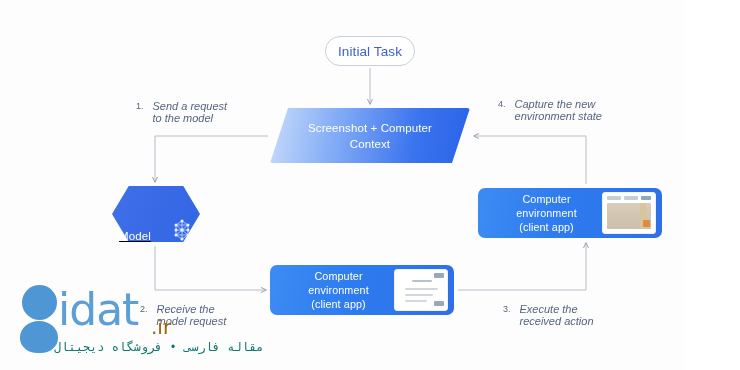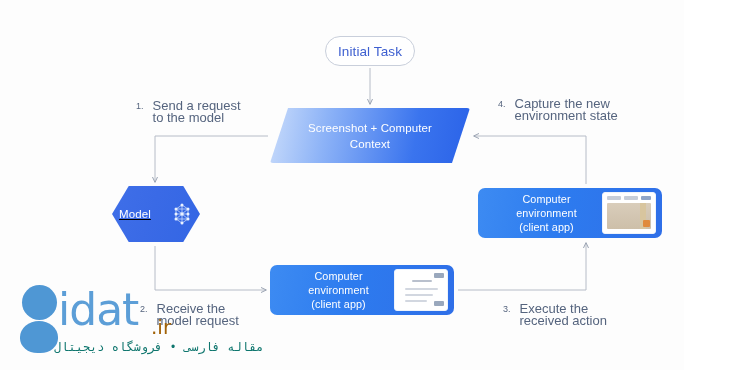--- a/index.html
+++ b/index.html
@@ -87,21 +87,21 @@
   .hex-shape {
     position: absolute;
     inset: 0;
     background: linear-gradient(110deg, #3f6fe8 0%, #3a6ae6 45%, #3366e4 100%);
     clip-path: polygon(19% 0%, 81% 0%, 100% 50%, 81% 100%, 19% 100%, 0% 50%);
   }
   .hex-inner {
     position: absolute;
     inset: 0;
     display: flex;
-    align-items: center;
+    align-items: flex-end;
     justify-content: center;
     gap: 20px;
     text-decoration: underline;
   }
   .hex-label {
     font-size: 11.5px;
     color: #ffffff;
     letter-spacing: .1px;
   }
   .spark-icon { display: block; }
@@ -194,24 +194,25 @@
     align-items: flex-start;
     gap: 9px;
     color: #5a6b87;
   }
   .step-num {
     font-size: 9px;
     color: #55647e;
     padding-top: 1px;
   }
   .step-text {
-    font-size: 13px;
+    font-size: 11px;
     line-height: 12px;
     color: #55647e;
     white-space: pre-line;
+    font-style: italic;
   }
   .step.s1 { left: 136px; top: 100px; }
   .step.s4 { left: 498px; top: 98px; }
   .step.s2 { left: 140px; top: 303px; }
   .step.s3 { left: 503px; top: 303px; }
 
   
   .wm {
     position: absolute;
     left: 14px;

